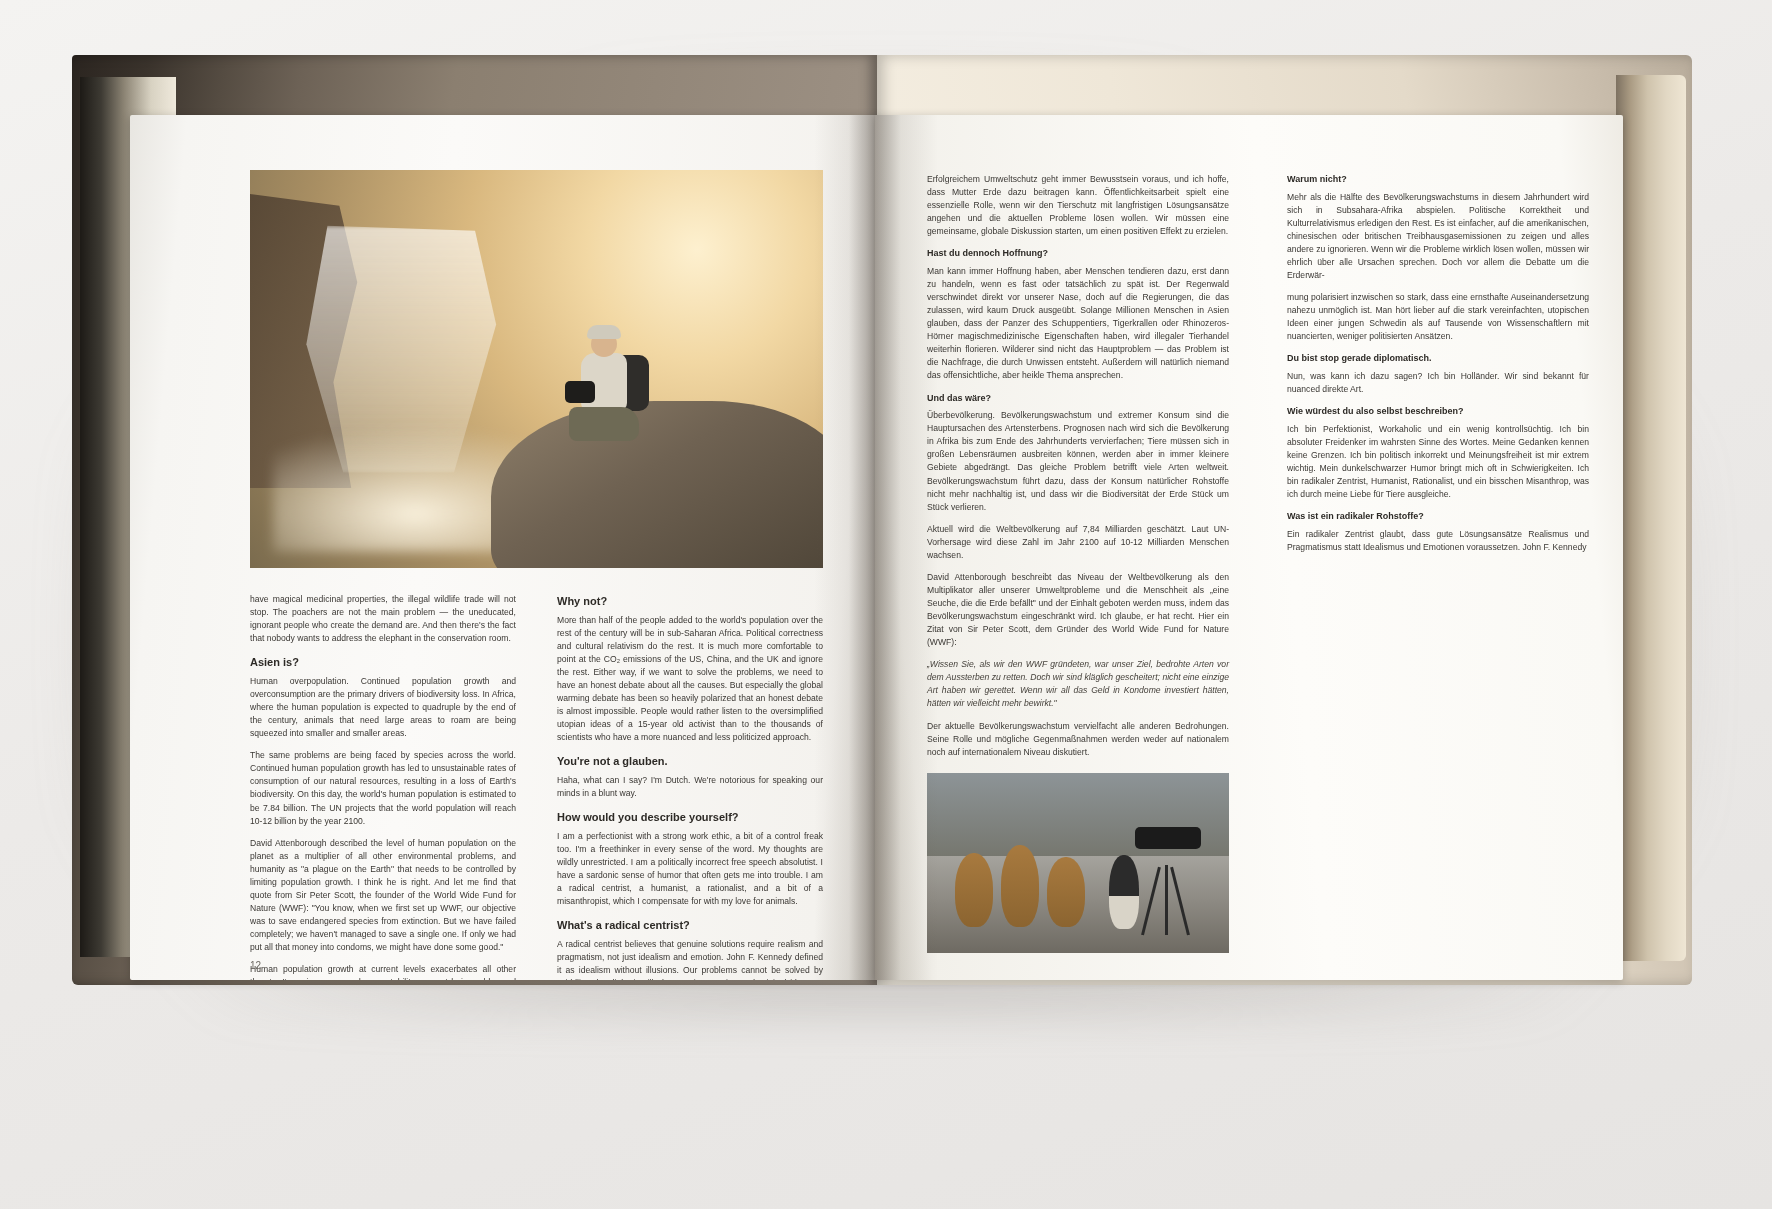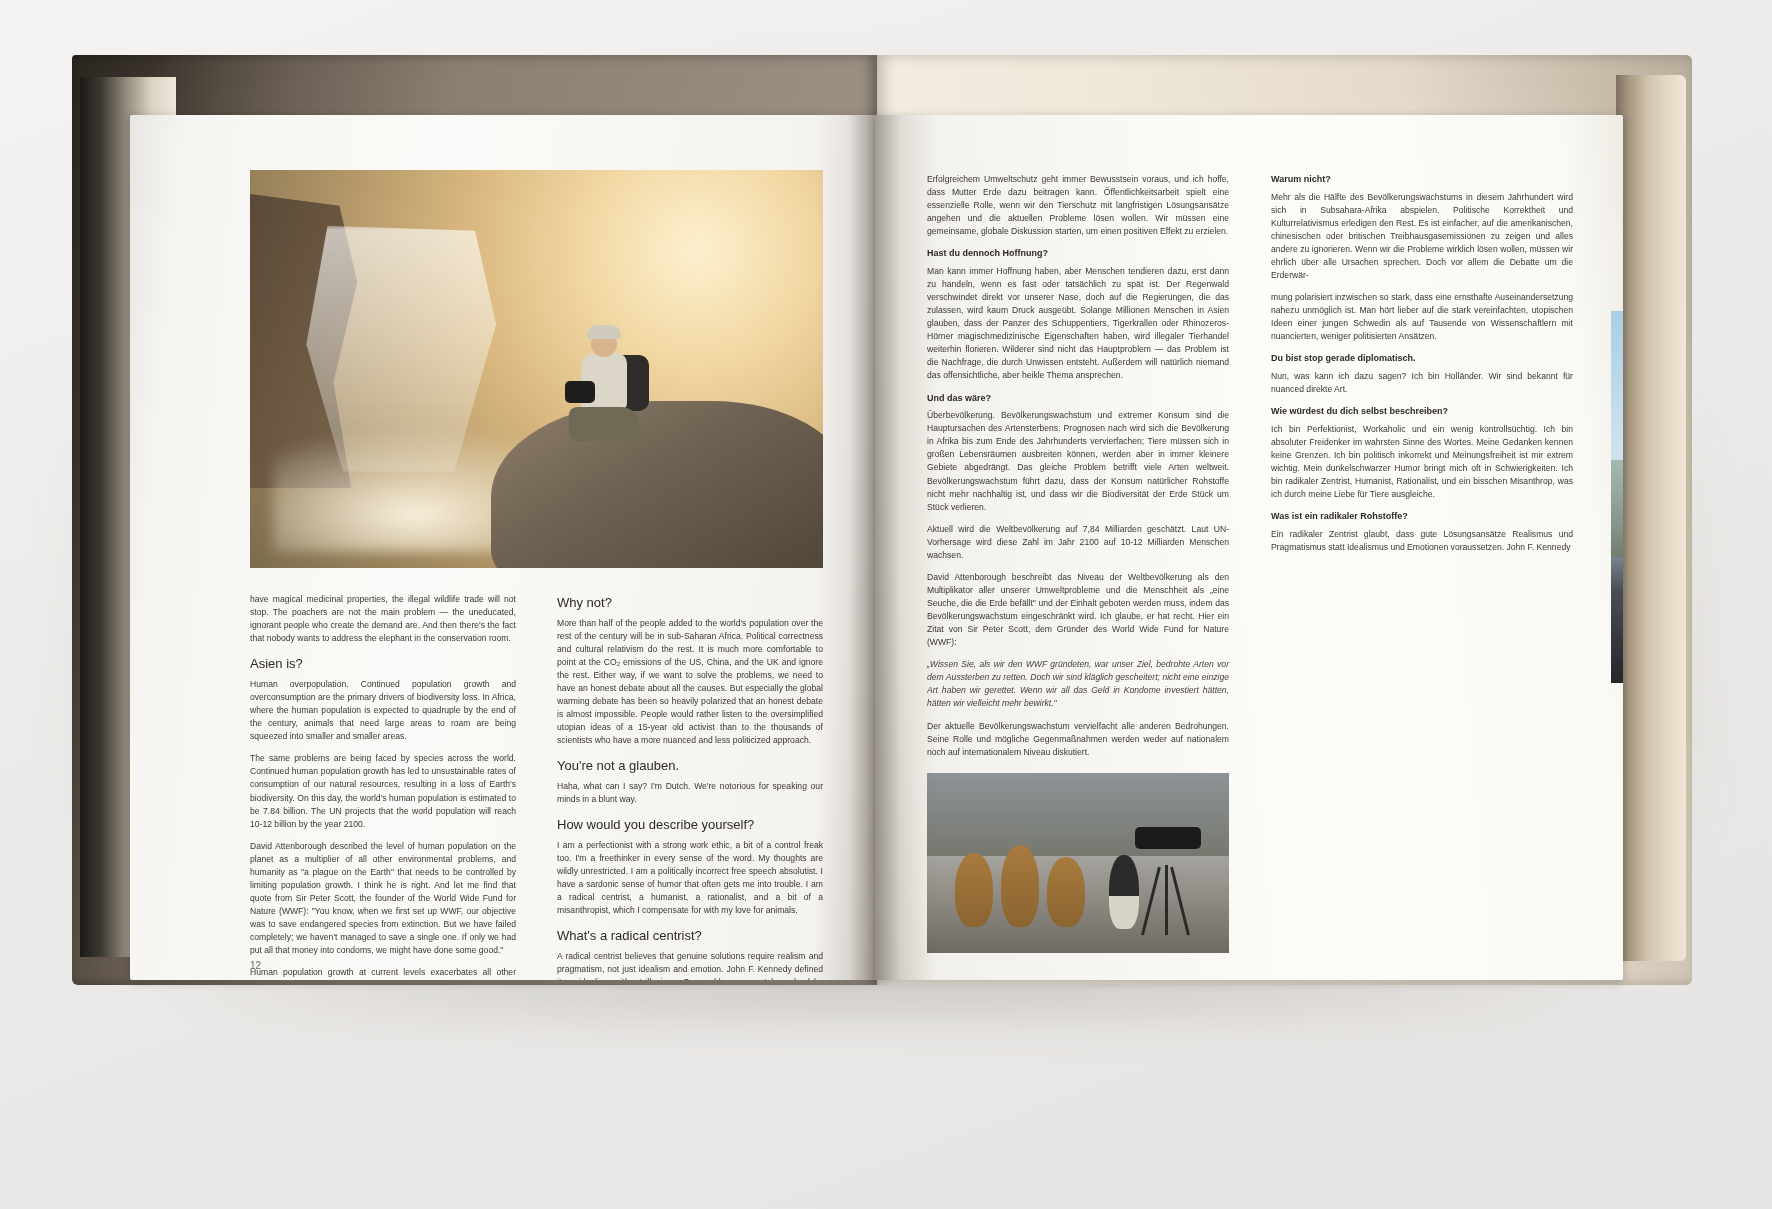--- a/index.html
+++ b/index.html
@@ -107,29 +107,29 @@
   .lp-photo .figure .head{position:absolute;left:26px;top:12px;width:26px;height:26px;background:#d8b48e;border-radius:50%;}
   .lp-photo .figure .cap{position:absolute;left:22px;top:6px;width:34px;height:14px;background:#cfcabc;border-radius:10px 10px 4px 4px;}
   .lp-photo .figure .legs{position:absolute;left:4px;top:88px;width:70px;height:34px;background:#6e6a55;border-radius:8px 18px 10px 8px;}
   .lp-photo .figure .cam{position:absolute;left:0px;top:62px;width:30px;height:22px;background:#1e1d1b;border-radius:5px;}
 
   .lp-cols{position:absolute;left:120px;top:478px;width:573px;height:360px;}
   .col{width:266px;font-size:8.6px;line-height:1.52;color:#3a3733;text-align:justify;}
   .col.left{float:left;}
   .col.right{float:right;}
   .col p{margin:0 0 9px 0;}
-  .col h4{margin:0 0 4px 0;font-size:13px;font-weight:normal;color:#2d2a26;}
+  .col h4{margin:0 0 4px 0;font-size:11px;font-weight:bold;color:#2d2a26;}
   .folio{position:absolute;font-size:10px;color:#6e6a64;}
   .folio-left{left:120px;top:845px;}
   .folio-right{right:120px;top:845px;margin-top:24px;}
 
   
   .rp{position:absolute;left:52px;top:58px;width:642px;height:790px;}
   .rp .c1{position:absolute;left:0;top:0;width:302px;}
-  .rp .c2{position:absolute;left:344px;top:0;width:302px;}
+  .rp .c2{position:absolute;left:360px;top:0;width:302px;}
   .de{font-size:8.6px;line-height:1.52;color:#3a3733;text-align:justify;}
   .de p{margin:0 0 9px 0;}
   .de h4{margin:0 0 4px 0;font-size:9px;font-weight:bold;color:#2d2a26;}
   .de .quote{font-style:italic;color:#46423c;}
 
   .portrait{
     position:absolute;left:340px;top:138px;width:302px;height:372px;
     background:linear-gradient(180deg,#a9cfe6 0%,#cfe2ee 38%,#9fb6c4 58%,#4a4f56 75%,#23262b 100%);
     overflow:hidden;
   }
@@ -243,21 +243,21 @@
           <p>Mehr als die Hälfte des Bevölkerungswachstums in diesem Jahrhundert wird sich in Subsahara-Afrika abspielen. Politische Korrektheit und Kulturrelativismus erledigen den Rest. Es ist einfacher, auf die amerikanischen, chinesischen oder britischen Treibhausgasemissionen zu zeigen und alles andere zu ignorieren. Wenn wir die Probleme wirklich lösen wollen, müssen wir ehrlich über alle Ursachen sprechen. Doch vor allem die Debatte um die Erderwär-</p>
 
           <div class="portrait">
             <div class="bgland"></div>
 
           </div>
 
           <p>mung polarisiert inzwischen so stark, dass eine ernsthafte Auseinandersetzung nahezu unmöglich ist. Man hört lieber auf die stark vereinfachten, utopischen Ideen einer jungen Schwedin als auf Tausende von Wissenschaftlern mit nuancierten, weniger politisierten Ansätzen.</p>
           <h4>Du bist stop gerade diplomatisch.</h4>
           <p>Nun, was kann ich dazu sagen? Ich bin Holländer. Wir sind bekannt für nuanced direkte Art.</p>
-          <h4>Wie würdest du dich selbst beschreiben?</h4>
+          <h4>Wie würdest du also selbst beschreiben?</h4>
           <p>Ich bin Perfektionist, Workaholic und ein wenig kontrollsüchtig. Ich bin absoluter Freidenker im wahrsten Sinne des Wortes. Meine Gedanken kennen keine Grenzen. Ich bin politisch inkorrekt und Meinungsfreiheit ist mir extrem wichtig. Mein dunkelschwarzer Humor bringt mich oft in Schwierigkeiten. Ich bin radikaler Zentrist, Humanist, Rationalist, und ein bisschen Misanthrop, was ich durch meine Liebe für Tiere ausgleiche.</p>
           <h4>Was ist ein radikaler Rohstoffe?</h4>
           <p>Ein radikaler Zentrist glaubt, dass gute Lösungsansätze Realismus und Pragmatismus statt Idealismus und Emotionen voraussetzen. John F. Kennedy</p>
         </div>
       </div>
 
       <div class="folio folio-right">13</div>
     </div>
 
     <div class="gutter"></div>

